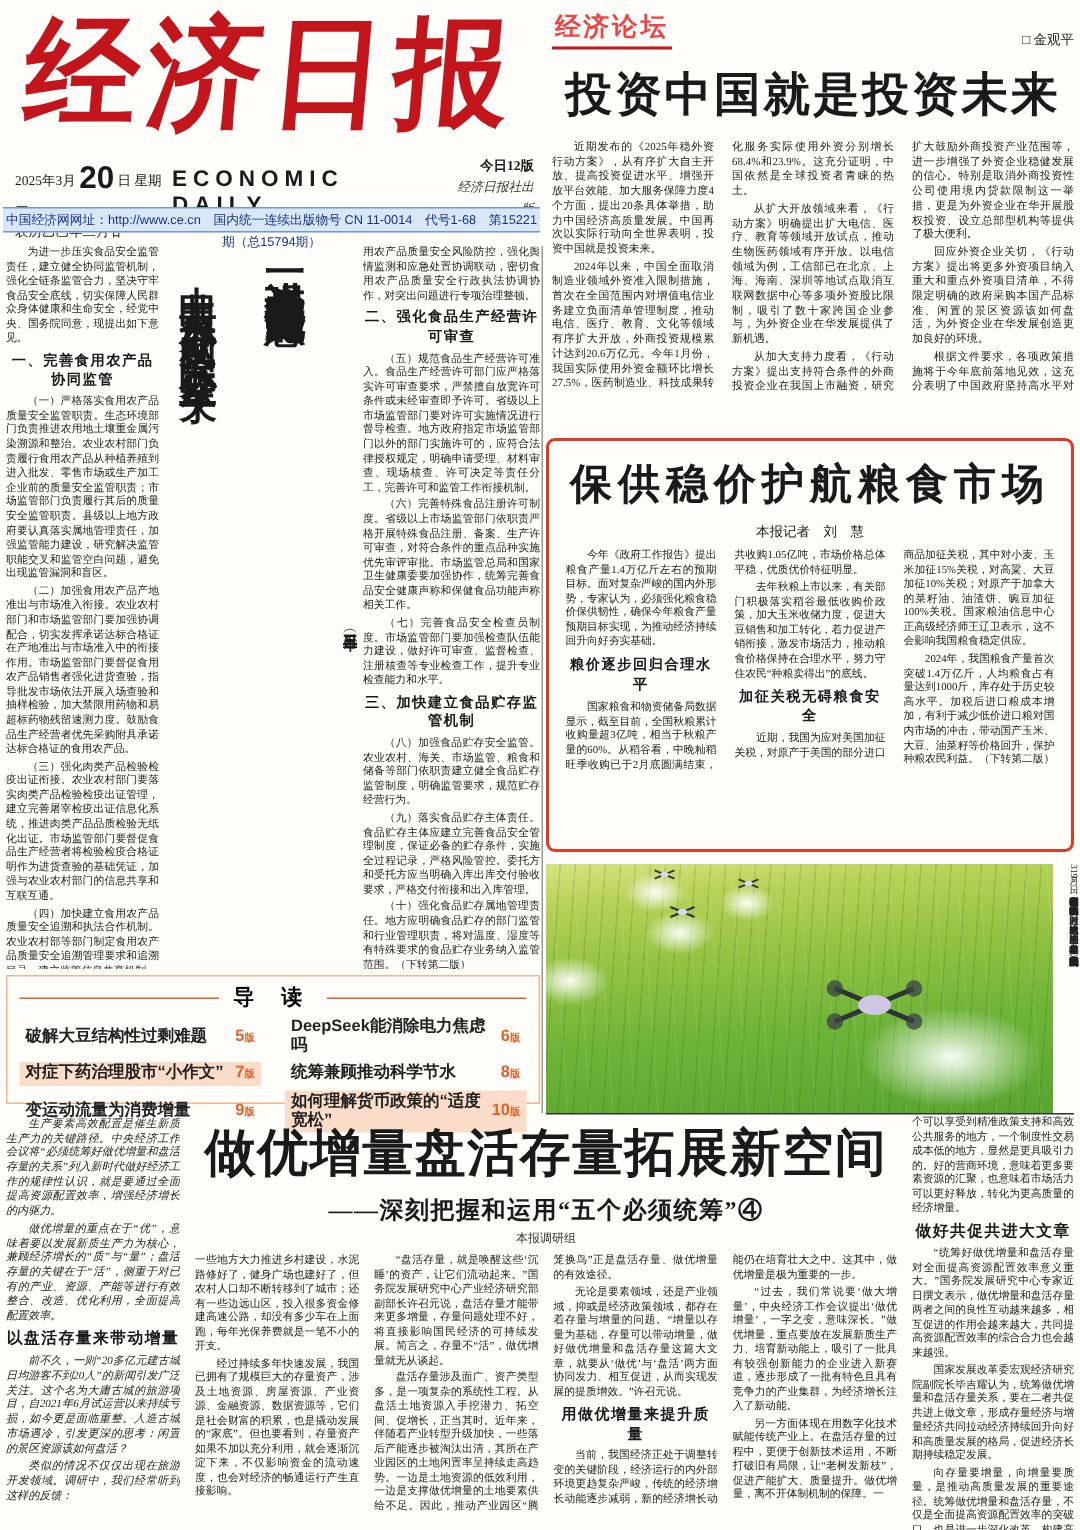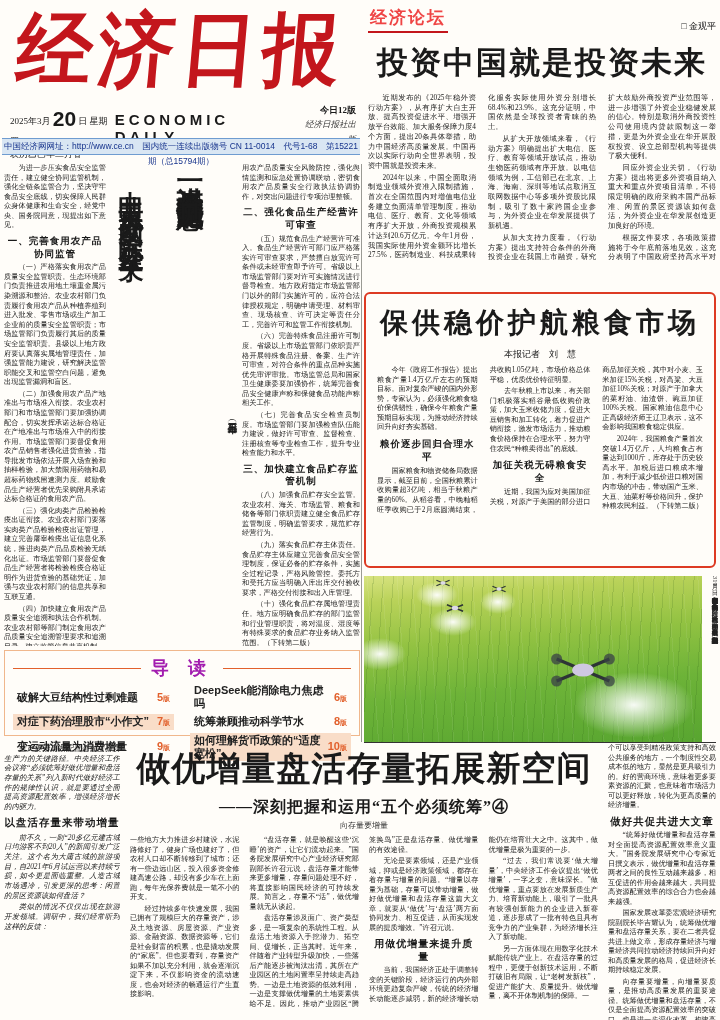--- a/index.html
+++ b/index.html
@@ -61,21 +61,21 @@
   .food-main{width:64px;}
   .food-main .vtext{font-size:27px;font-weight:900;letter-spacing:1px;padding-top:2px;font-family:"Liberation Sans",sans-serif;}
   .food-date{width:20px;}
   .food-date .vtext{font-size:10px;padding-top:252px;}
 
   
   .daodu{position:absolute;left:4px;top:650px;width:356px;height:86px;box-sizing:border-box;
       border:1px solid #f0b78c;padding:4px 8px;background:#fffdf9;}
   .dd-head{display:flex;align-items:center;gap:10px;margin:1px 0 3px;}
   .dd-line{flex:1;border-top:1.5px solid #e2602c;}
-  .dd-title{color:#a21caf;font-weight:900;font-size:18px;letter-spacing:7px;font-family:"Liberation Sans",sans-serif;}
+  .dd-title{color:#000000;font-weight:900;font-size:14px;letter-spacing:7px;font-family:"Liberation Sans",sans-serif;}
   .dd-grid{display:grid;grid-template-columns:1fr 1fr;column-gap:16px;row-gap:3px;}
   .dd-item{display:flex;justify-content:space-between;align-items:center;
       font-family:"Liberation Sans",sans-serif;font-weight:700;font-size:11px;line-height:1.2;padding:1px 4px;color:#222;}
   .dd-item.hl{background:#f9ddc8;}
   .dd-page{white-space:nowrap;}
   .dd-page b{color:#e2602c;font-size:11px;}
   .dd-ban{color:#e2602c;font-size:7px;}
 
   
   .photo{position:absolute;left:364px;top:576px;width:338px;height:166px;overflow:hidden;
@@ -269,28 +269,29 @@
   <div class="photo-cap">
     <span>3月19日，在安徽省亳州市利辛县胡集镇张庄村，工作人员正操作无人机给小麦喷洒药物。近段时间，当地农民抢抓农时，加强小麦田间管理，力争夏粮丰收打牢基础。</span>
     <span class="photo-credit">刘勤利摄（中经视觉）</span>
   </div>
   <div class="hr-photo"></div>
 
   <div class="bottom art">
     <div class="bt-left">
 
     <p class="lead">生产要素高效配置是催生新质生产力的关键路径。中央经济工作会议将“必须统筹好做优增量和盘活存量的关系”列入新时代做好经济工作的规律性认识，就是要通过全面提高资源配置效率，增强经济增长的内驱力。</p>
+        <p class="p">做优增量的重点在于“优”，意味着要以发展新质生产力为核心，兼顾经济增长的“质”与“量”；盘活存量的关键在于“活”，侧重于对已有的产业、资源、产能等进行有效整合、改造、优化利用，全面提高配置效率。</p>
         <p class="h">以盘活存量来带动增量</p>
         <p class="p">前不久，一则“20多亿元建古城日均游客不到20人”的新闻引发广泛关注。这个名为大庸古城的旅游项目，自2021年6月试运营以来持续亏损，如今更是面临重整。人造古城市场遇冷，引发更深的思考：闲置的景区资源该如何盘活？</p>
         <p class="p">类似的情况不仅仅出现在旅游开发领域。调研中，我们经常听到这样的反馈：</p>
       </div>
     <div class="bt-center">
       <div class="bt-headline">做优增量盘活存量拓展新空间</div>
       <div class="bt-sub">——深刻把握和运用“五个必须统筹”④</div>
-      <div class="bt-byline">向存量要增量</div>
+      <div class="bt-byline">本报调研组</div>
       <div class="bt-body">
 
       <p class="cont">一些地方大力推进乡村建设，水泥路修好了，健身广场也建好了，但农村人口却不断转移到了城市；还有一些边远山区，投入很多资金修建高速公路，却没有多少车在上面跑，每年光保养费就是一笔不小的开支。</p>
           <p class="p">经过持续多年快速发展，我国已拥有了规模巨大的存量资产，涉及土地资源、房屋资源、产业资源、金融资源、数据资源等，它们是社会财富的积累，也是撬动发展的“家底”。但也要看到，存量资产如果不加以充分利用，就会逐渐沉淀下来，不仅影响资金的流动速度，也会对经济的畅通运行产生直接影响。</p>
           <p class="p">“盘活存量，就是唤醒这些‘沉睡’的资产，让它们流动起来。”国务院发展研究中心产业经济研究部副部长许召元说，盘活存量才能带来更多增量，存量问题处理不好，将直接影响国民经济的可持续发展。简言之，存量不“活”，做优增量就无从谈起。</p>
           <p class="p">盘活存量涉及面广、资产类型多，是一项复杂的系统性工程。从盘活土地资源入手挖潜力、拓空间、促增长，正当其时。近年来，伴随着产业转型升级加快，一些落后产能逐步被淘汰出清，其所在产业园区的土地闲置率呈持续走高趋势。一边是土地资源的低效利用，一边是支撑做优增量的土地要素供给不足。因此，推动产业园区“腾笼换鸟”正是盘活存量、做优增量的有效途径。</p>
           <p class="p">无论是要素领域，还是产业领域，抑或是经济政策领域，都存在着存量与增量的问题。“增量以存量为基础，存量可以带动增量，做好做优增量和盘活存量这篇大文章，就要从‘做优’与‘盘活’两方面协同发力、相互促进，从而实现发展的提质增效。”许召元说。</p>
           <p class="h">用做优增量来提升质量</p>
           <p class="p">当前，我国经济正处于调整转变的关键阶段，经济运行的内外部环境更趋复杂严峻，传统的经济增长动能逐步减弱，新的经济增长动能仍在培育壮大之中。这其中，做优增量是极为重要的一步。</p>
           <p class="p">“过去，我们常说要‘做大增量’，中央经济工作会议提出‘做优增量’，一字之变，意味深长。”做优增量，重点要放在发展新质生产力、培育新动能上，吸引了一批具有较强创新能力的企业进入新赛道，逐步形成了一批有特色且具有竞争力的产业集群，为经济增长注入了新动能。</p>

